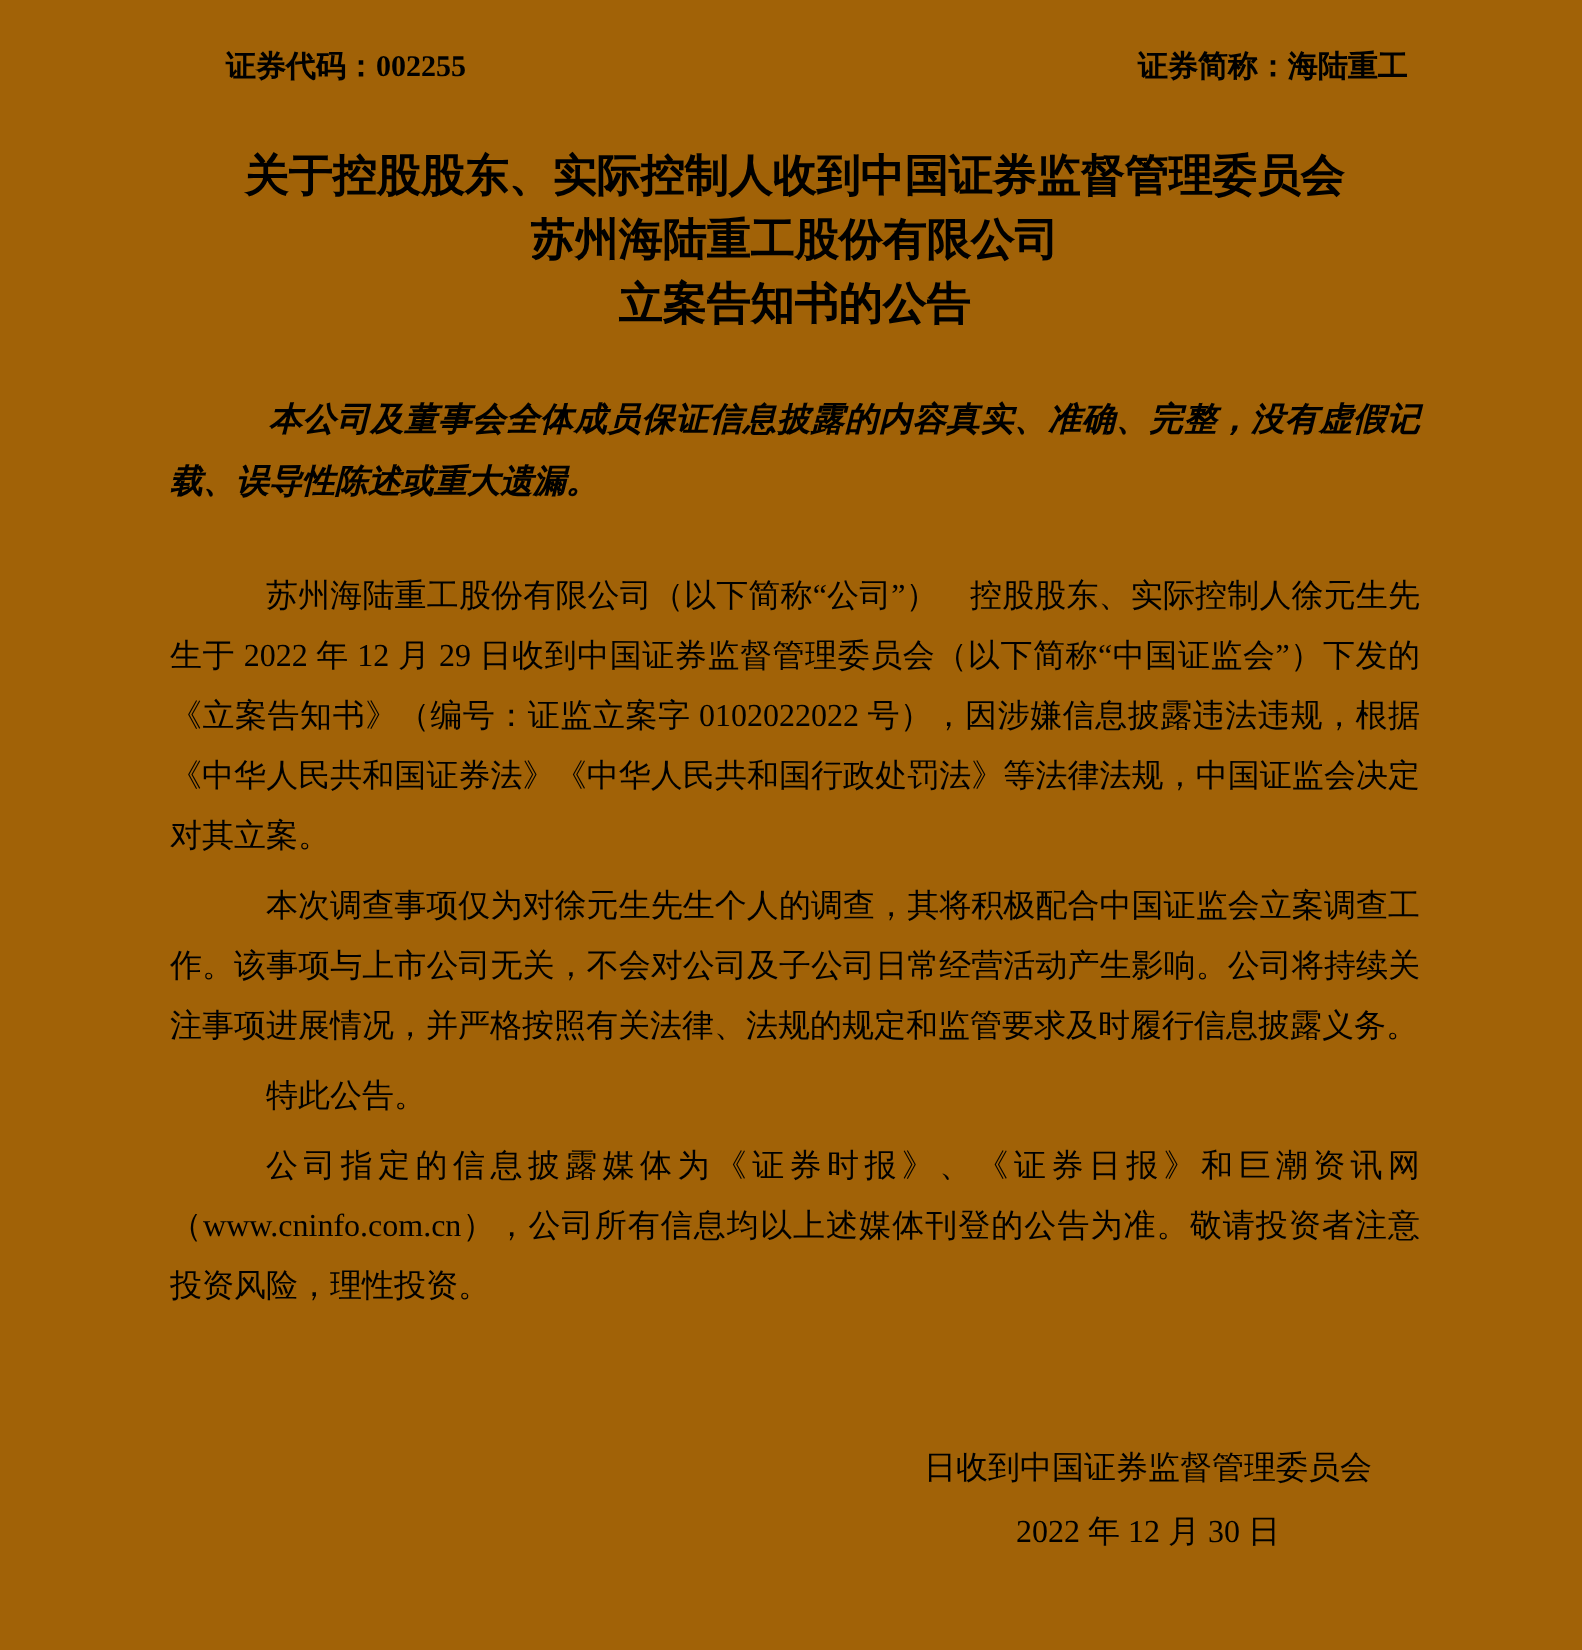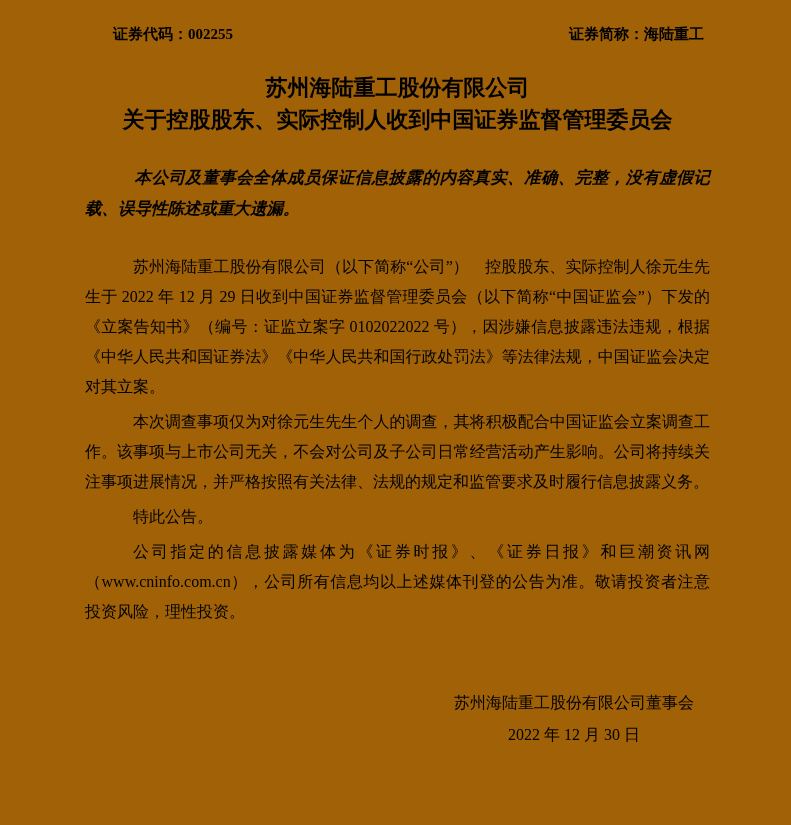--- a/index.html
+++ b/index.html
@@ -66,31 +66,32 @@
 <body>
 
 <div class="page">
 
   <div class="header-row">
     <span>证券代码：002255</span>
     <span>证券简称：海陆重工</span>
   </div>
 
   <div class="doc-title">
+    <span class="t-line">关于控股股东、实际控制人收到中国证券监督管理委员会</span>
     <span class="t-line">苏州海陆重工股份有限公司</span>
-    <span class="t-line">关于控股股东、实际控制人收到中国证券监督管理委员会</span>
+    <span class="t-line">立案告知书的公告</span>
   </div>
 
   <p class="statement">本公司及董事会全体成员保证信息披露的内容真实、准确、完整，没有虚假记载、误导性陈述或重大遗漏。</p>
 
   <div class="doc-body">
     <p>苏州海陆重工股份有限公司（以下简称“公司”）　控股股东、实际控制人徐元生先生于 2022 年 12 月 29 日收到中国证券监督管理委员会（以下简称“中国证监会”）下发的《立案告知书》（编号：证监立案字 0102022022 号），因涉嫌信息披露违法违规，根据《中华人民共和国证券法》《中华人民共和国行政处罚法》等法律法规，中国证监会决定对其立案。</p>
     <p>本次调查事项仅为对徐元生先生个人的调查，其将积极配合中国证监会立案调查工作。该事项与上市公司无关，不会对公司及子公司日常经营活动产生影响。公司将持续关注事项进展情况，并严格按照有关法律、法规的规定和监管要求及时履行信息披露义务。</p>
     <p>特此公告。</p>
     <p>公司指定的信息披露媒体为《证券时报》、《证券日报》和巨潮资讯网（www.cninfo.com.cn），公司所有信息均以上述媒体刊登的公告为准。敬请投资者注意投资风险，理性投资。</p>
   </div>
 
   <div class="signature">
-    <div>苏州海陆重工股份有限公司董事会</div>
+    <div>日收到中国证券监督管理委员会</div>
     <div>2022 年 12 月 30 日</div>
   </div>
 
 </div>
 
 </body></html>

